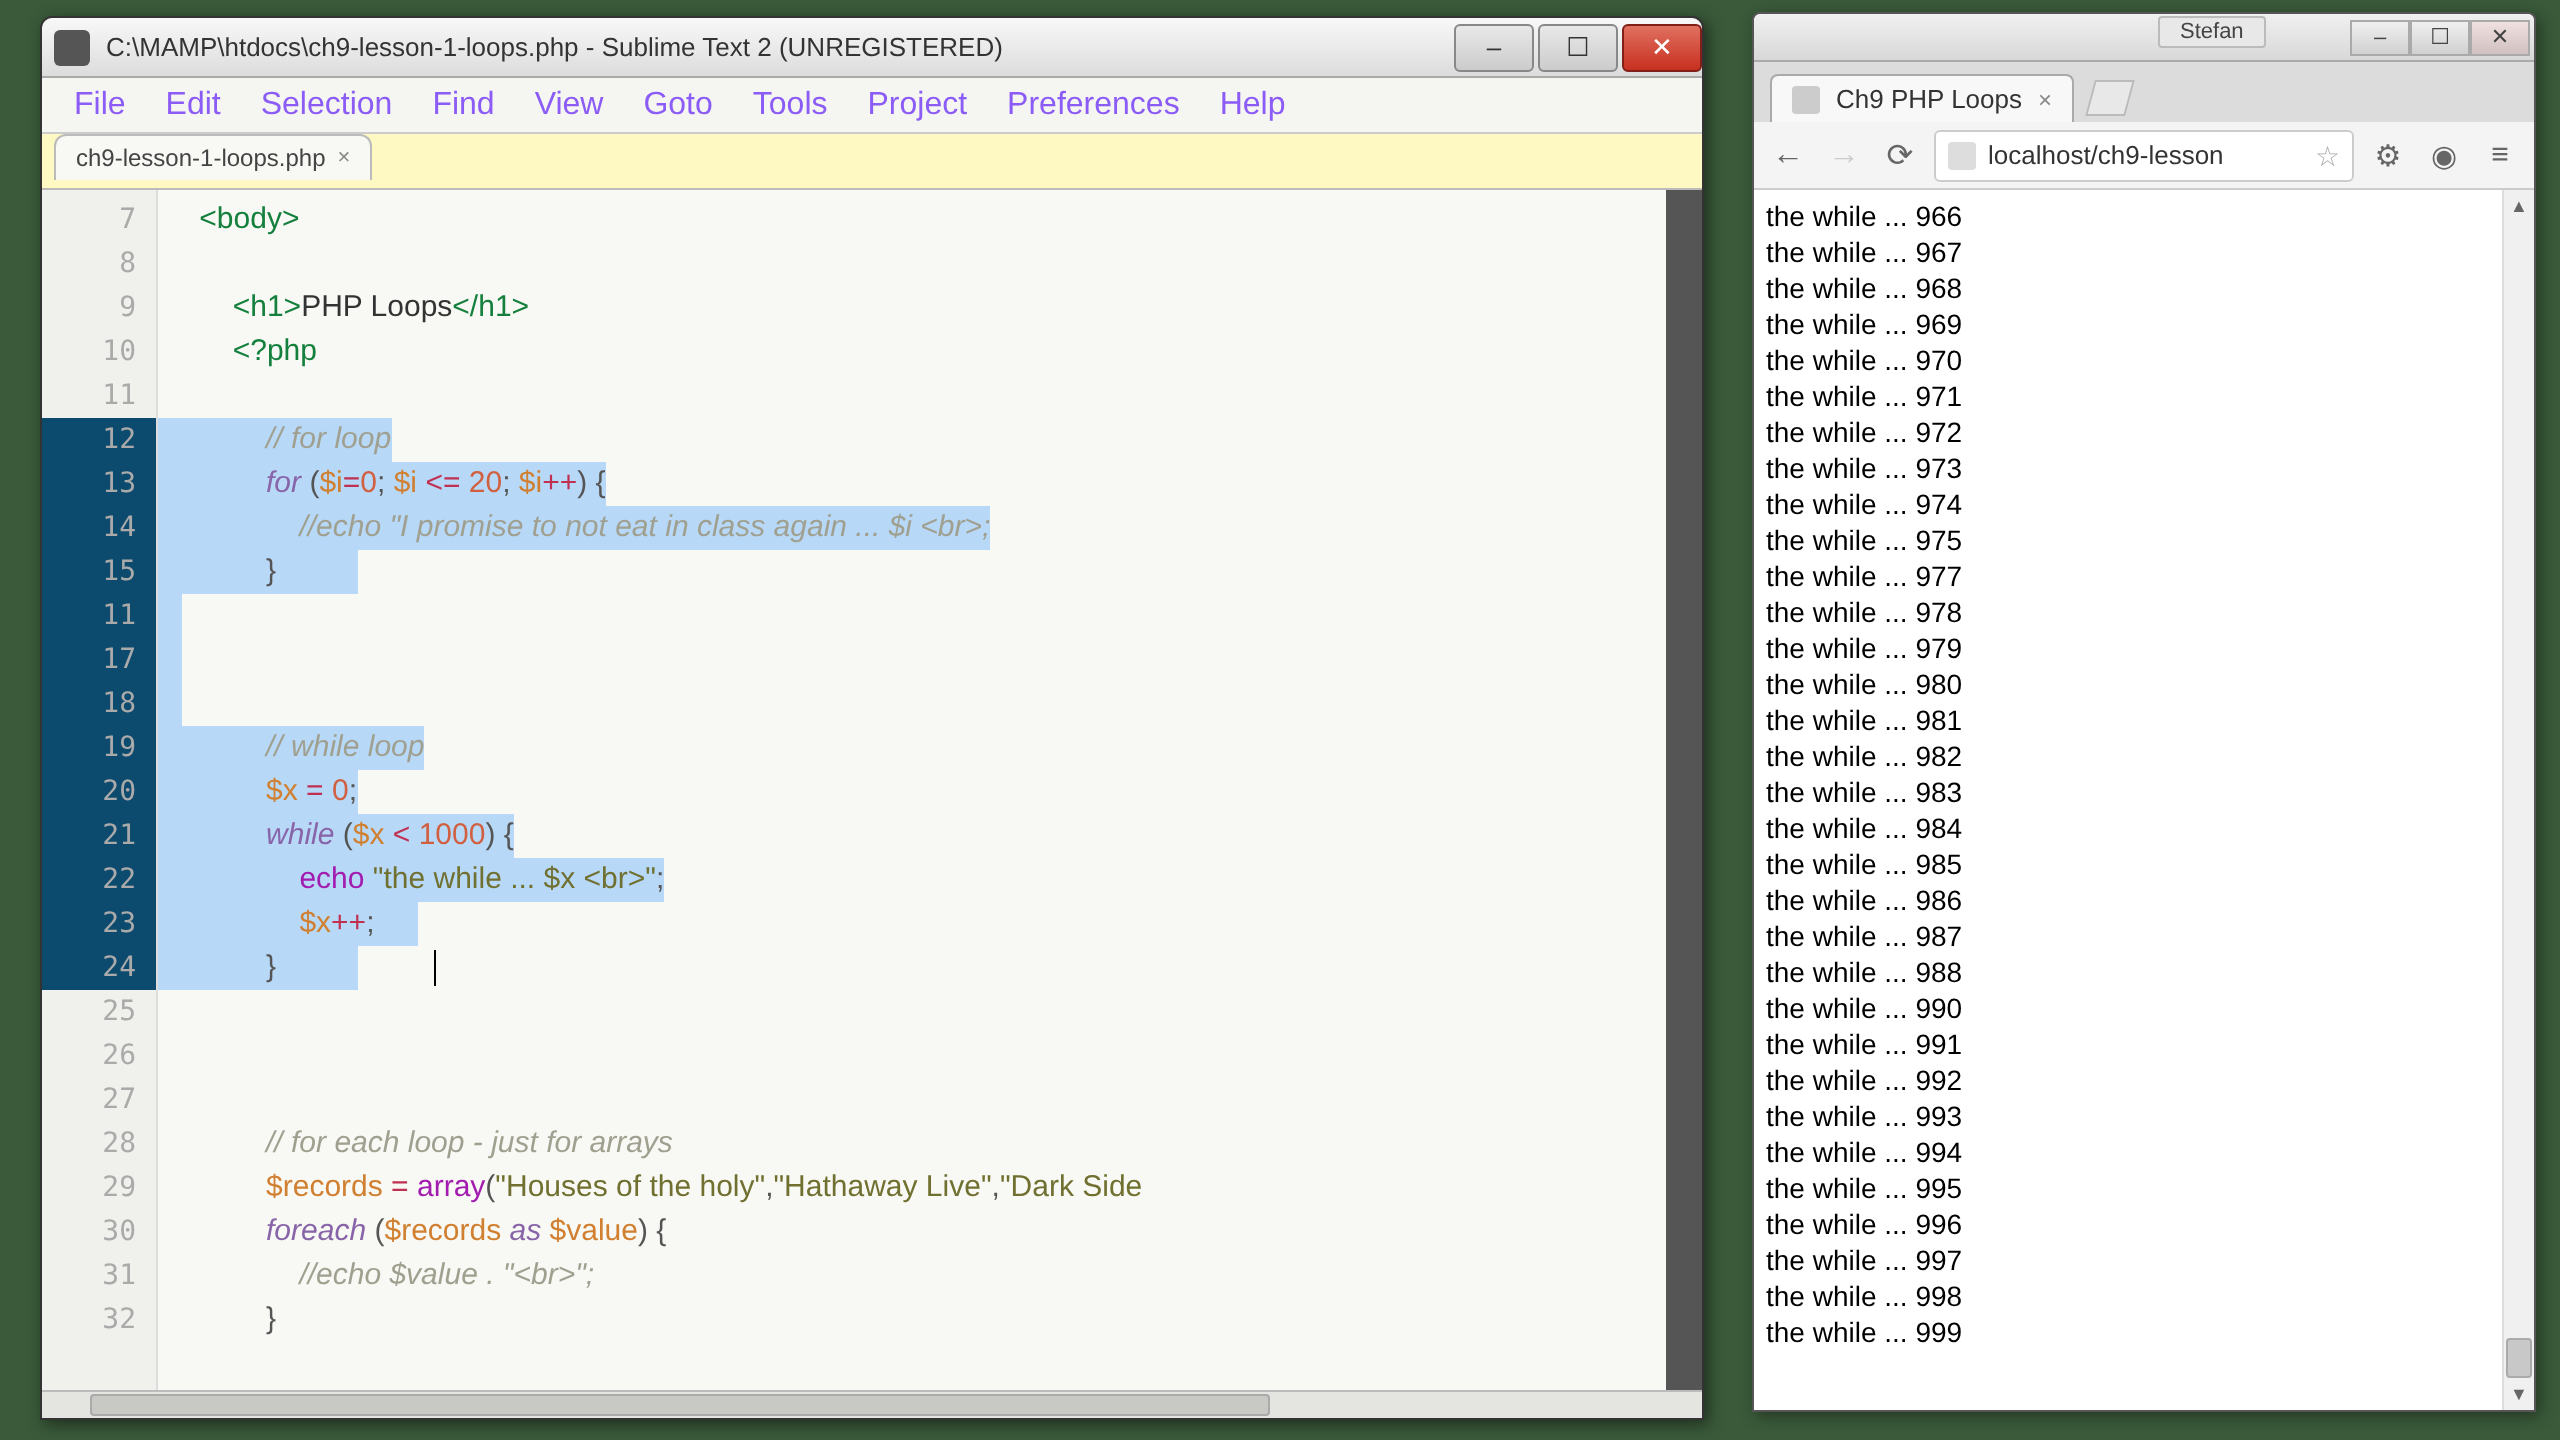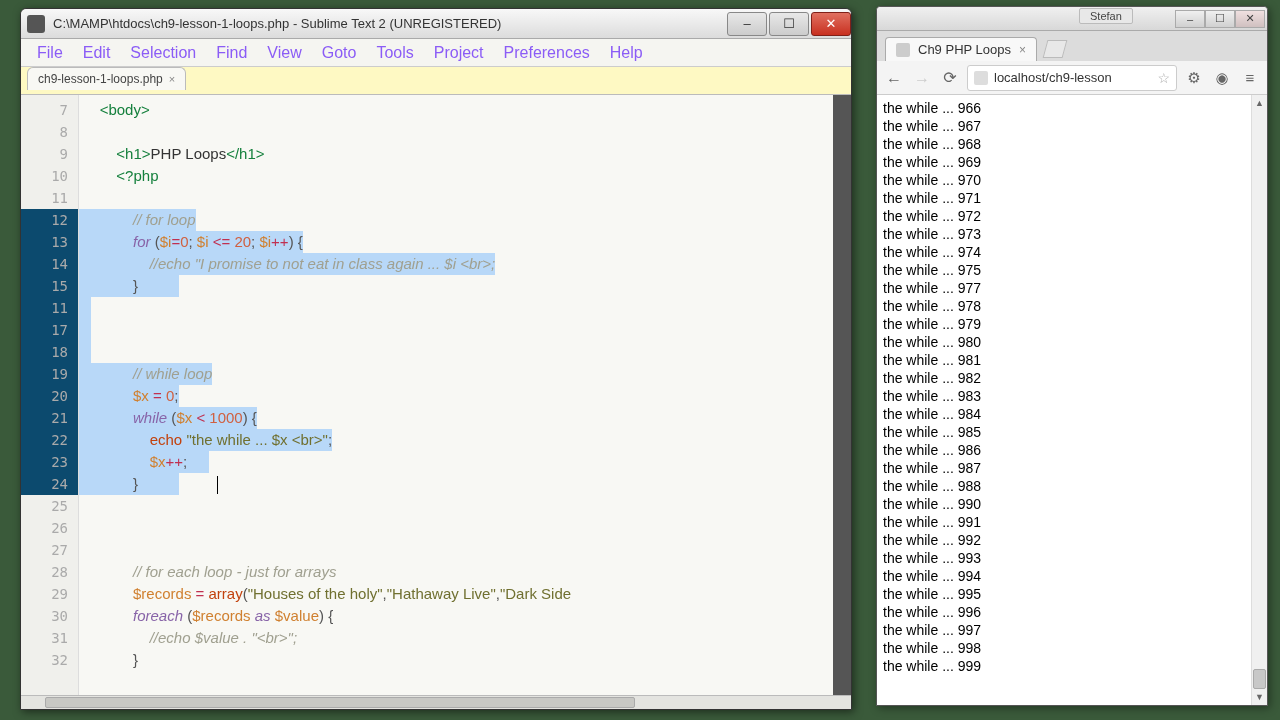--- a/index.html
+++ b/index.html
@@ -33,21 +33,21 @@
 .sel-bg { background: #b8d8f8; display: inline-block; }
 .sel-line-pad { position: absolute; left: 0; top: 0; bottom: 0; background: #b8d8f8; }
 
 .tag { color: #15803d; }
 .keyword { color: #8864a8; font-style: italic; }
 .var { color: #d08030; }
 .op { color: #c03050; }
 .num { color: #d06040; }
 .str { color: #707030; }
 .comment { color: #a0a090; font-style: italic; }
-.func { color: #c2410c; }
+.func { color: #a21caf; }
 .punct { color: #555; }
 .plain { color: #333; }
 
 .minimap { width: 18px; background: #555; }
 .sublime-hscroll { height: 14px; background: #e4e4e0; border-top:1px solid #bbb; position:relative; }
 .sublime-hscroll .thumb { position:absolute; left:24px; top:1px; height:11px; width:590px; background:#c8c8c4; border:1px solid #aaa; border-radius:2px; }
 
 .caret { display: inline-block; width: 1px; height: 18px; background: #000; vertical-align: middle; }
 
 

